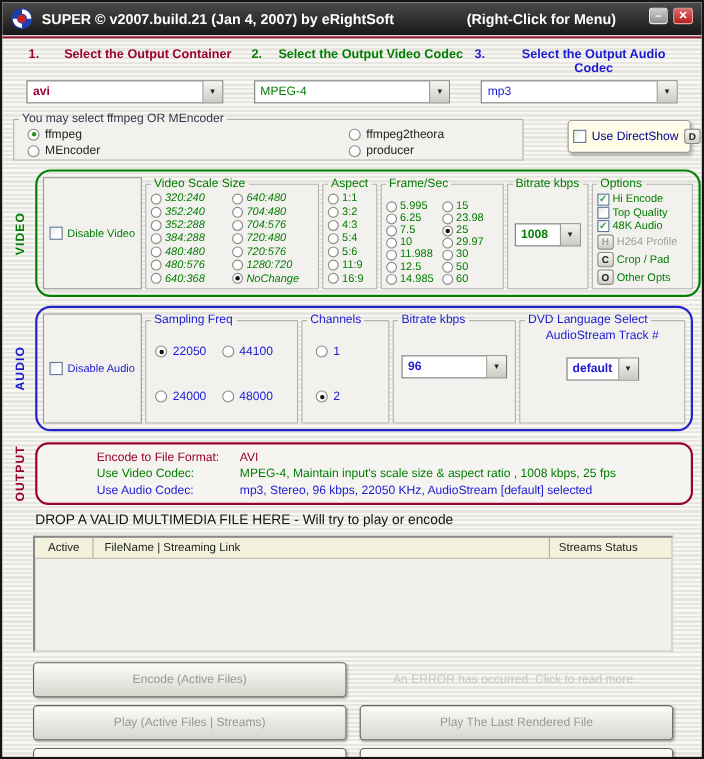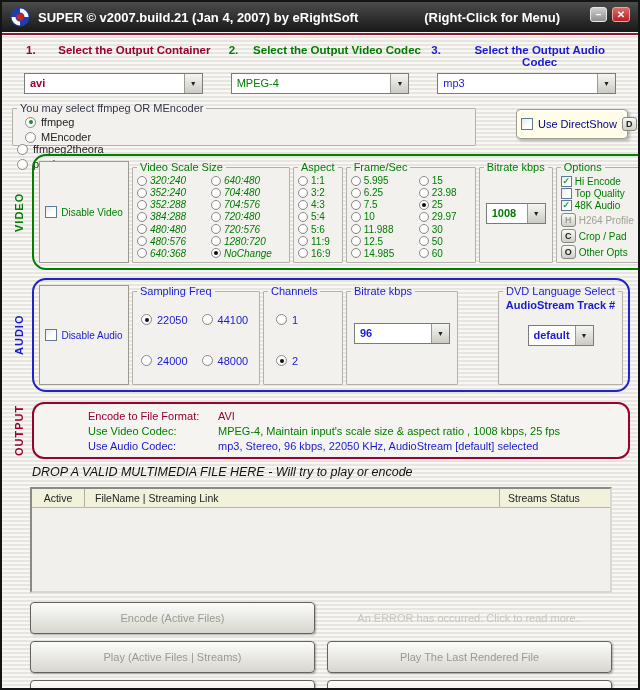--- a/index.html
+++ b/index.html
@@ -34,21 +34,21 @@
     display:flex; align-items:center; justify-content:center; font-size:7px; color:#222; }
   .combo-row .combo { flex:1; }
   .bold { font-weight:bold; }
   
   fieldset { border:1px solid #b3b2aa; border-radius:1px; background:#f2f1ee; padding:2px 4px 3px 4px; }
   legend { padding:0 3px; font-size:11px; white-space:nowrap; }
   
   .encoder-row { display:flex; margin:8px 10px 0 10px; align-items:center;gap:28px; }
   .encoder-fs { flex:1; height:44px; }
   .encoder-fs legend { color:#333348; }
-  .enc-cols { display:flex;flex-direction:column; }
+  .enc-cols { display:flex; }
   .enc-col { display:flex; flex-direction:column; gap:3px; }
   .enc-col.c1 { width:300px; padding-left:8px; }
   .radio-row { display:flex; align-items:center; gap:5px; white-space:nowrap; cursor:default; }
   .radio { width:11px; height:11px; border-radius:50%; border:1px solid #8a8a8a; flex:none;
     background:radial-gradient(circle at 35% 35%, #ffffff 55%, #d8d8d4); position:relative; }
   .radio.sel::after { content:""; position:absolute; left:2.5px; top:2.5px; width:4px; height:4px; border-radius:50%; background:#111; }
   .radio.sel.green-dot::after { background:#1f8f1f; }
   .dshow-panel { width:112px; height:30px; margin-left:12px; background:#fffce8; border:1px solid #9a9a90; border-radius:4px;
     box-shadow:2px 2px 3px rgba(0,0,0,0.25), inset 0 0 0 1px #ffffff; display:flex; align-items:center; gap:5px; padding:0 4px; }
   .checkbox { width:12px; height:12px; border:1px solid #5f7a96; background:linear-gradient(135deg,#e8e8e8,#ffffff 60%); flex:none;
@@ -63,44 +63,44 @@
   .section-box { flex:1; border-radius:14px; padding:5px 5px; display:flex; gap:3px; margin-right:4px; }
   .video-box { border:2px solid #008000; height:116px; }
   .audio-box { border:2px solid #2222cc; height:114px; }
   .disable-box { width:90px; border:1px solid #9b9a92; background:#f2f1ee; display:flex; align-items:center; justify-content:center; gap:4px; flex:none; }
   .opt-txt { white-space:nowrap; }
   .fs-sm { font-size:10px; }
   .two-col { display:flex; }
   .rcol { display:flex; flex-direction:column; justify-content:space-between; flex:1; }
   .rcol .radio-row { gap:3px; }
   .rcol .radio { width:10px; height:10px; } .rcol .radio.sel::after { left:2px; top:2px; }
-  .scale-fs { width:158px; } .aspect-fs { width:48px; } .fps-fs { width:130px; }
+  .scale-fs { width:158px; } .aspect-fs { width:48px; } .fps-fs { width:112px; }
   .bitrate-fs { width:72px; display:flex; flex-direction:column; }
   .bitrate-fs .combo { width:60px; margin:28px auto 0 auto; }
   .opts-fs { width:92px; }
   .opts-fs .cbrow { display:flex; align-items:center; gap:3px; margin:1px 0; }
   .opts-fs .cbrow .checkbox { width:11px; height:11px; font-size:9px; }
   .opts-fs .btnrow { display:flex; align-items:center; gap:3px; margin:2px 0; }
   .gray-txt { color:#a0a098; }
   
-  .sampling-fs { width:128px; display:flex; flex-direction:row; }
+  .sampling-fs { width:139px; display:flex; flex-direction:row; }
   .sampling-rows { display:flex; flex-direction:column; justify-content:space-around; flex:1; padding-left:4px; }
   .sampling-row { display:flex; gap:14px; }
   .channels-fs { width:80px; display:flex; }
   .channels-rows { display:flex; flex-direction:column; justify-content:space-around; flex:1; padding-left:8px; }
   .abitrate-fs { width:112px; display:flex; flex-direction:column; }
   .abitrate-fs .combo { width:96px; margin:24px auto 0 auto; }
-  .dvd-fs { flex:1; display:flex; flex-direction:column; align-items:center;margin-left:37px; }
-  .dvd-line2 { color:#1a1ad2; margin-top:0px;font-weight:bold; }
+  .dvd-fs { flex:1; display:flex; flex-direction:column; align-items:center; }
+  .dvd-line2 { color:#1a1ad2; margin-top:0px; }
   .dvd-fs .combo { width:66px; margin-top:14px; }
   
   .output-box { border:2px solid #990033; border-radius:12px; padding:4px 10px; background:#f5f4f1; }
   .out-row { display:flex; height:15px; align-items:center; white-space:nowrap;padding-left:44px; }
   .out-row .olbl { width:130px; flex:none; }
-  .drop-hint { margin:6px 4px 0 30px; font-size:12.5px; color:#111;font-style:italic; }
+  .drop-hint { margin:6px 4px 0 30px; font-size:12.5px; color:#111; }
   
   .file-list { margin:8px 26px 0 28px; height:106px; border:2px solid; border-color:#8a8a84 #d8d8d2 #d8d8d2 #8a8a84;
     background:#f1f0ed; display:flex; flex-direction:column; }
   .fl-header { height:19px; background:#f2f1dc; border-bottom:1px solid #b8b7a8; display:flex; align-items:center; font-size:10.5px; }
   .fl-col-active { width:52px; text-align:center; flex:none; }
   .fl-div { width:1px; height:100%; background:#b0afa0; flex:none; }
   .fl-col-name { flex:1; padding-left:10px; }
   .fl-col-status { width:110px; padding-left:8px; flex:none; }
   .fl-body { flex:1; }
   
@@ -297,21 +297,21 @@
               <span class="c-green">11:9</span>
             </div>
           <div class="radio-row">
               <span class="radio"></span>
               <span class="c-green">16:9</span>
             </div>
         </div>
       </fieldset>
       <fieldset class="fps-fs fs-sm">
         <legend class="c-green">Frame/Sec</legend>
-        <div class="two-col" style="height:84px;">
+        <div class="two-col" style="height:84px;align-items:flex-end;">
           <div class="rcol">
             <div class="radio-row">
                 <span class="radio"></span>
                 <span class="c-green">5.995</span>
               </div>
             <div class="radio-row">
                 <span class="radio"></span>
                 <span class="c-green">6.25</span>
               </div>
             <div class="radio-row">

